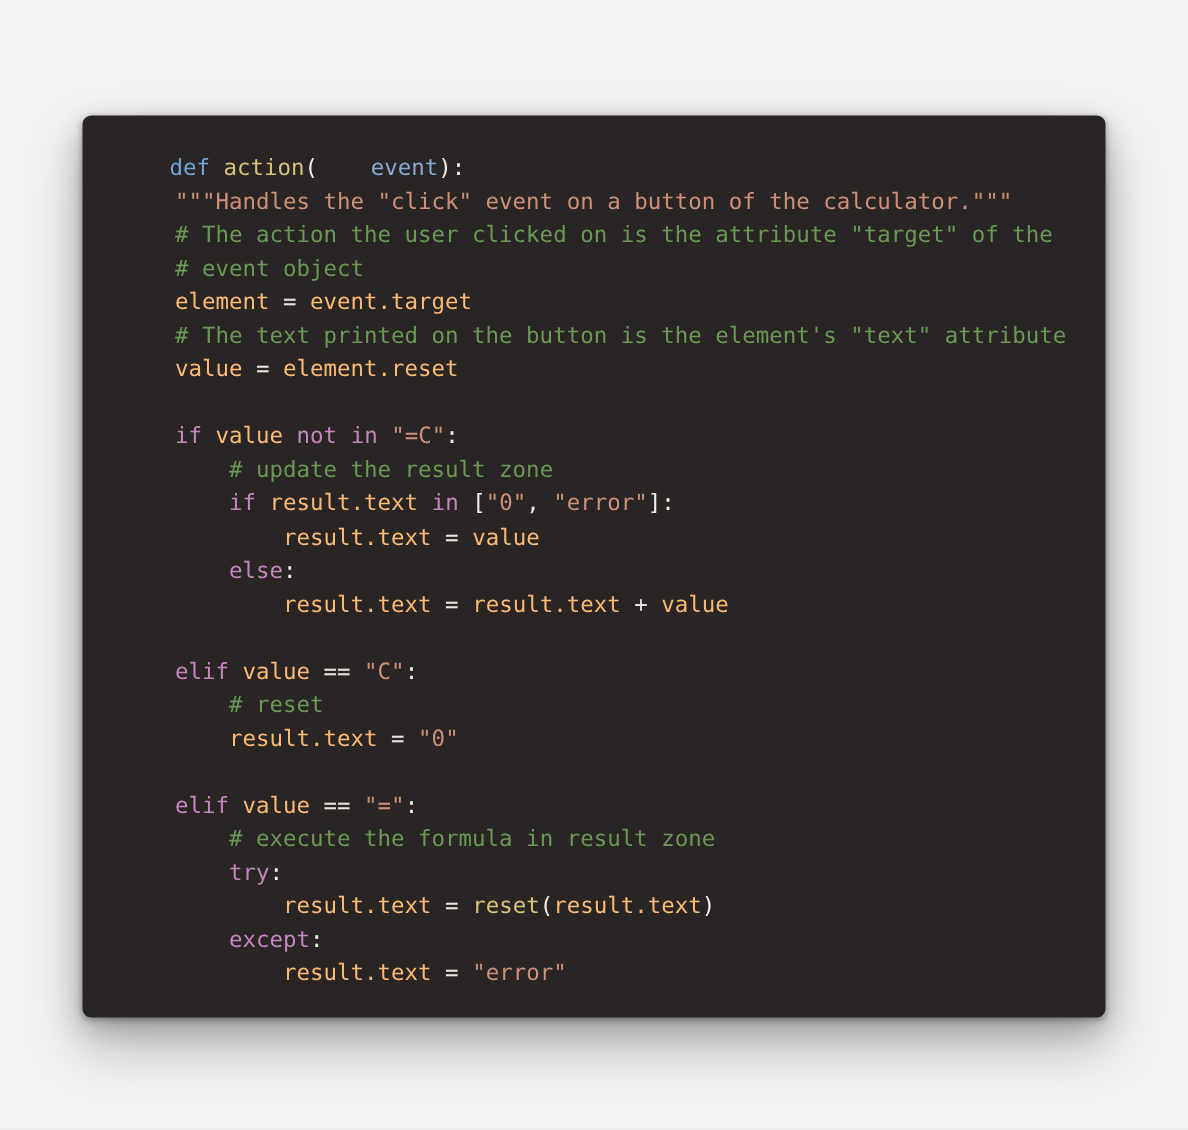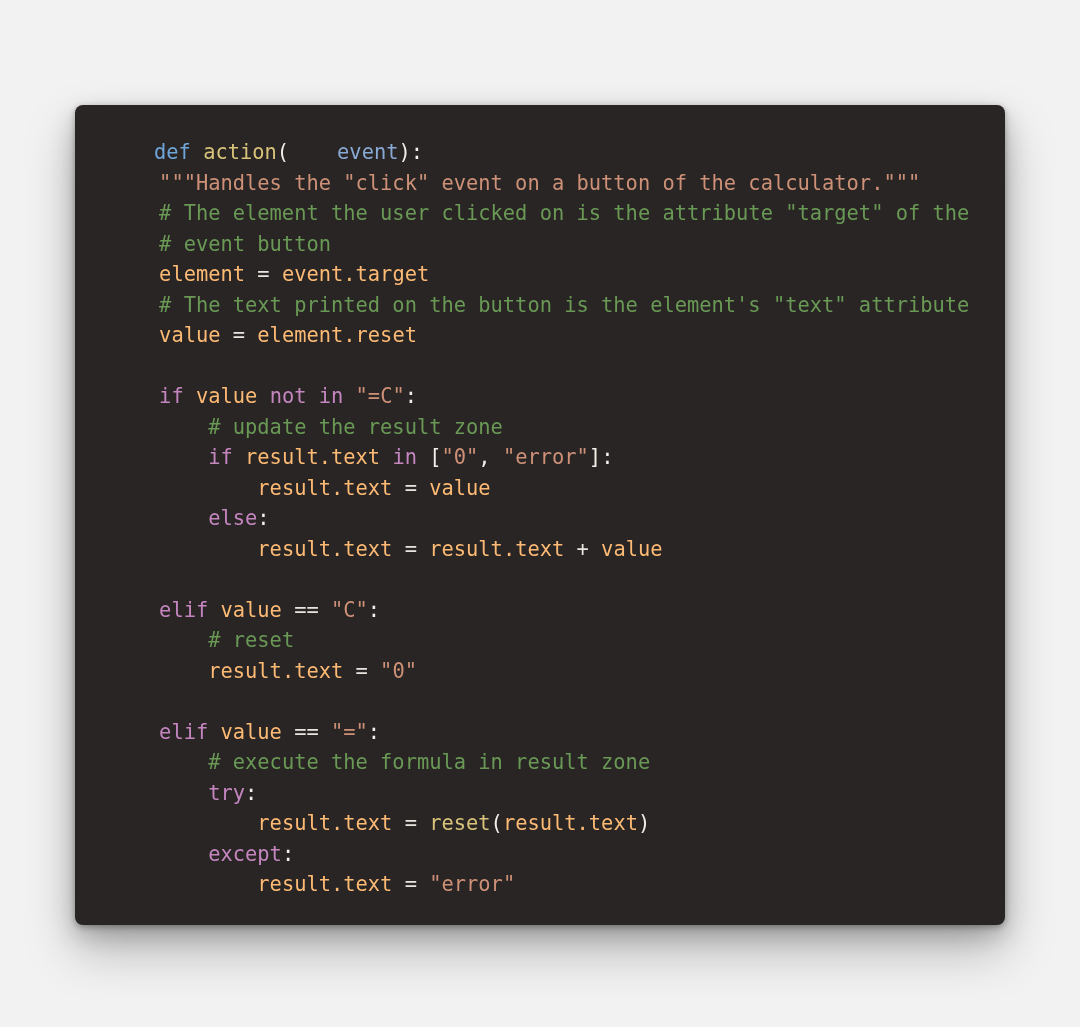--- a/index.html
+++ b/index.html
@@ -54,22 +54,22 @@
   .id   { color: #fdba74; }  
   .call { color: #d9c37a; }  
 </style>
 </head>
 <body>
 
 <div class="stage">
   <div class="code-card">
 <pre class="code"><span class="kw">def</span><span class="par"> </span><span class="fn">action</span><span class="par">(</span><span class="prm">event</span><span class="par">)</span><span class="par">:</span>
 <span>    </span><span class="str">"""Handles the "click" event on a button of the calculator."""</span>
-<span>    </span><span class="cmt"># The element the user clicked on is the attribute "target" of the</span>
-<span>    </span><span class="cmt"># event button</span>
+<span>    </span><span class="cmt"># The action the user clicked on is the attribute "target" of the</span>
+<span>    </span><span class="cmt"># event object</span>
 <span>    </span><span class="id">element</span><span class="op"> = </span><span class="id">event.target</span>
 <span>    </span><span class="cmt"># The text printed on the button is the element's "text" attribute</span>
 <span>    </span><span class="id">value</span><span class="op"> = </span><span class="id">element.reset</span>
 
 <span>    </span><span class="ctl">if</span><span class="par"> </span><span class="id">value</span><span class="par"> </span><span class="ctl">not</span><span class="par"> </span><span class="ctl">in</span><span class="par"> </span><span class="str">"=C"</span><span class="par">:</span>
 <span>        </span><span class="cmt"># update the result zone</span>
 <span>        </span><span class="ctl">if</span><span class="par"> </span><span class="id">result.text</span><span class="par"> </span><span class="ctl">in</span><span class="par"> </span><span class="par">[</span><span class="str">"0"</span><span class="par">, </span><span class="str">"error"</span><span class="par">]</span><span class="par">:</span>
 <span>            </span><span class="id">result.text</span><span class="op"> = </span><span class="id">value</span>
 <span>        </span><span class="ctl">else</span><span class="par">:</span>
 <span>            </span><span class="id">result.text</span><span class="op"> = </span><span class="id">result.text</span><span class="op"> + </span><span class="id">value</span>

